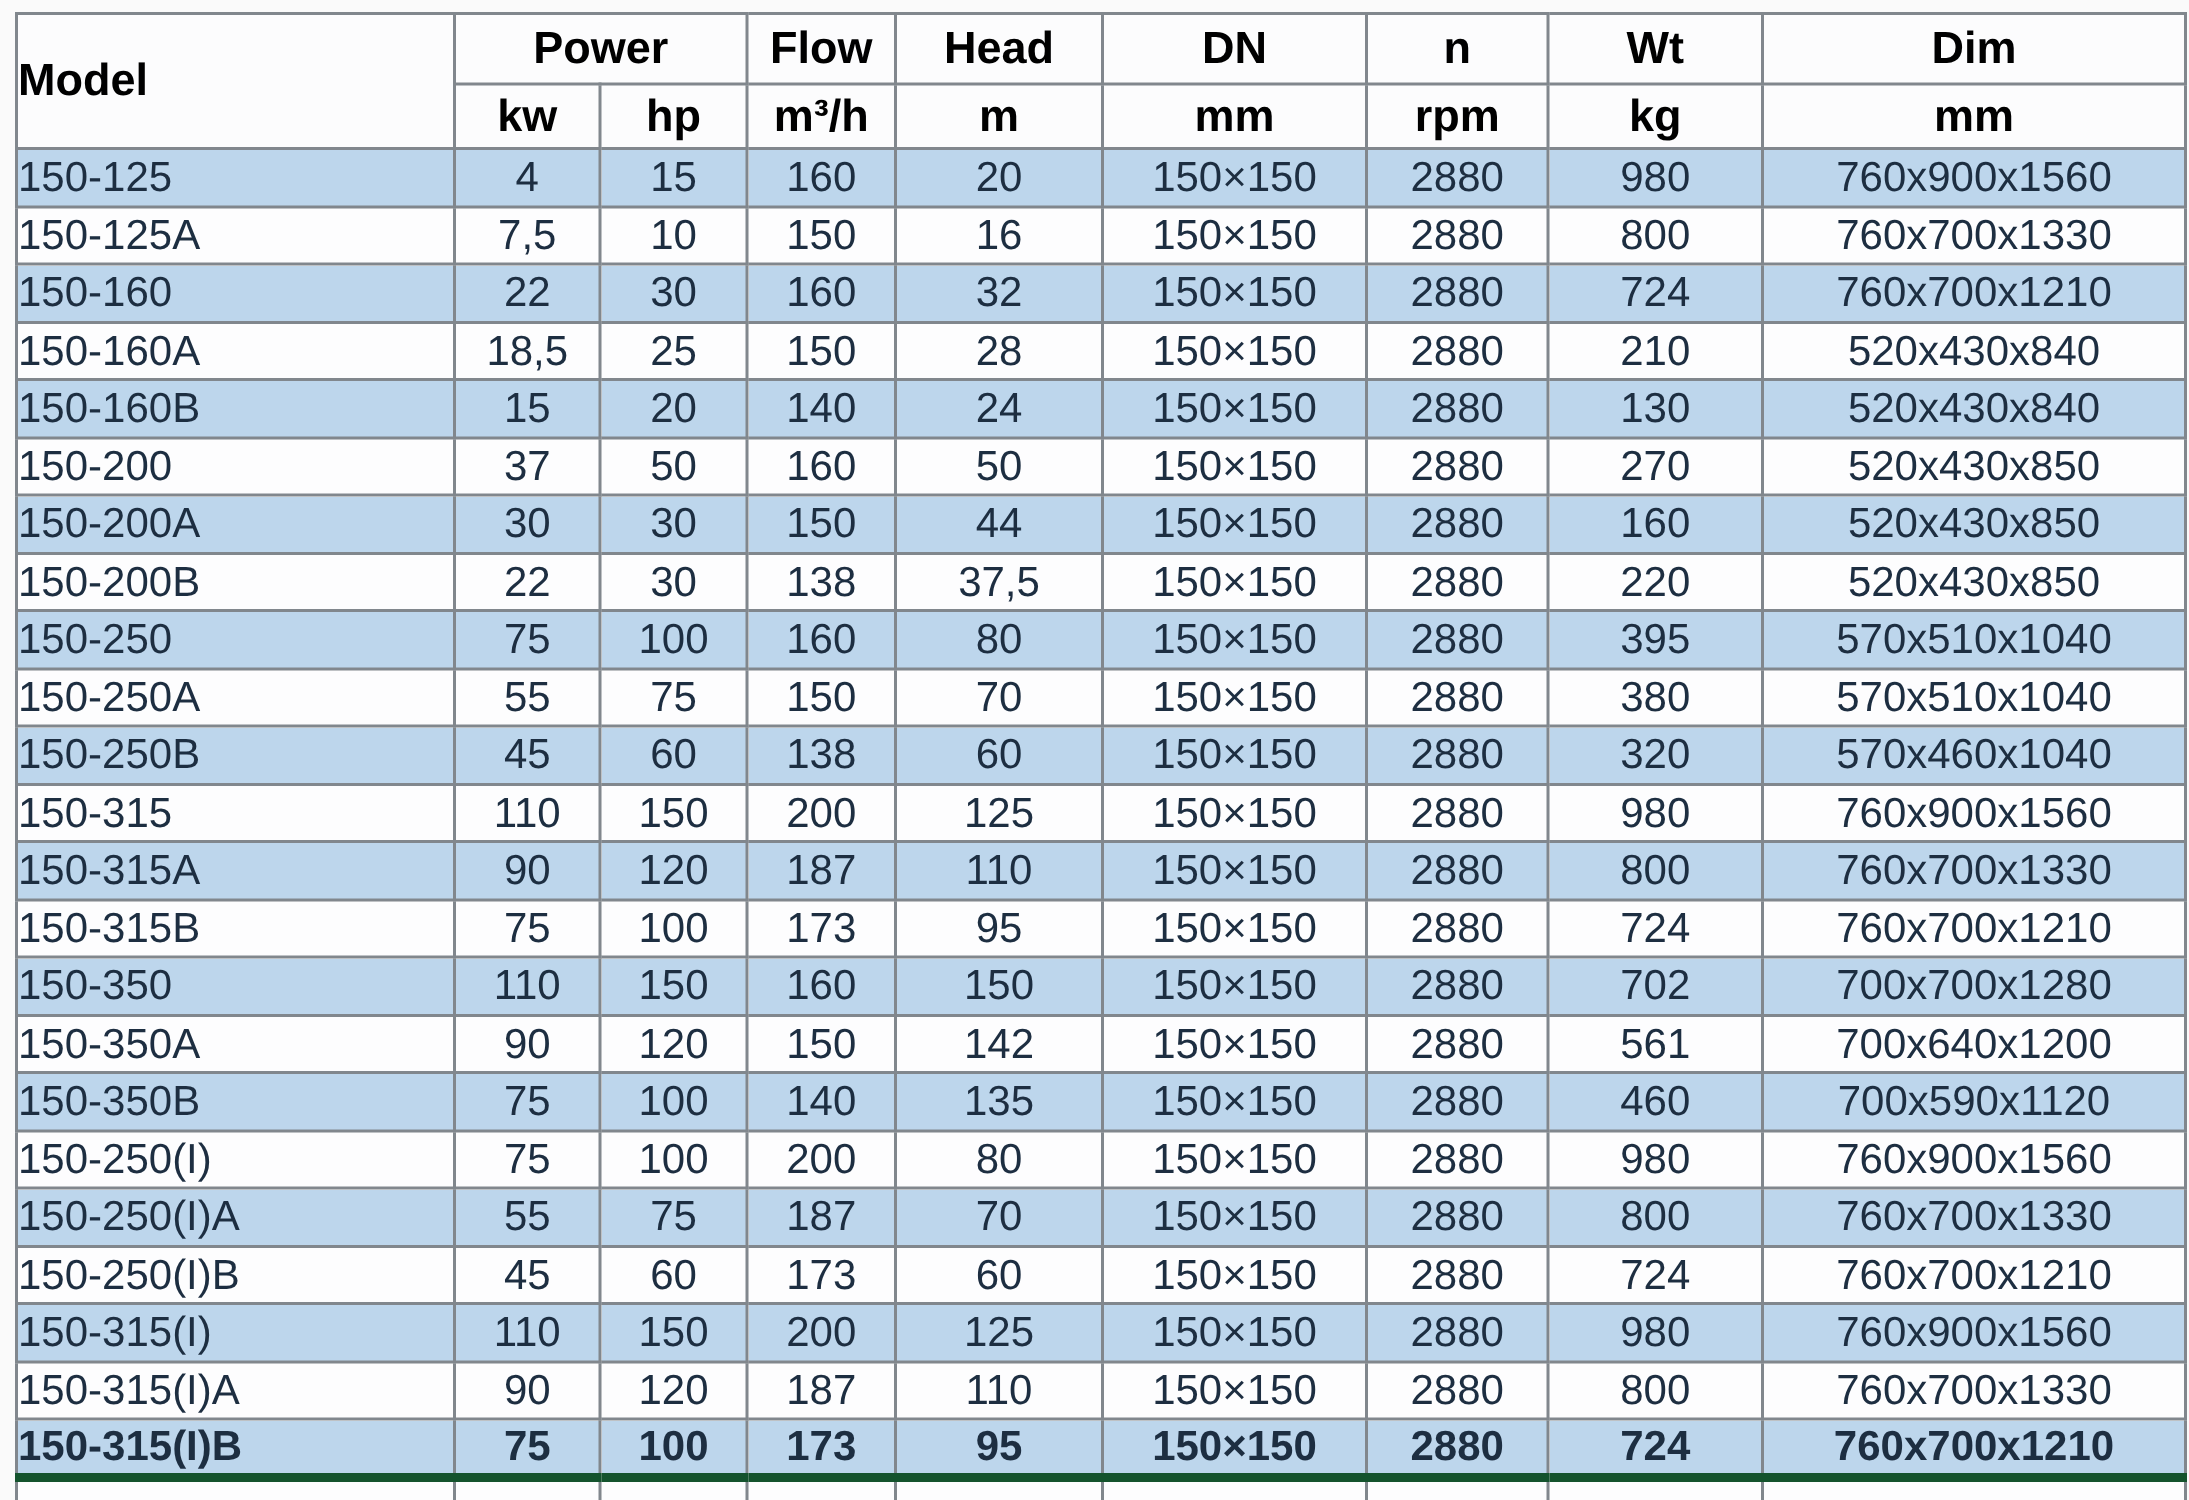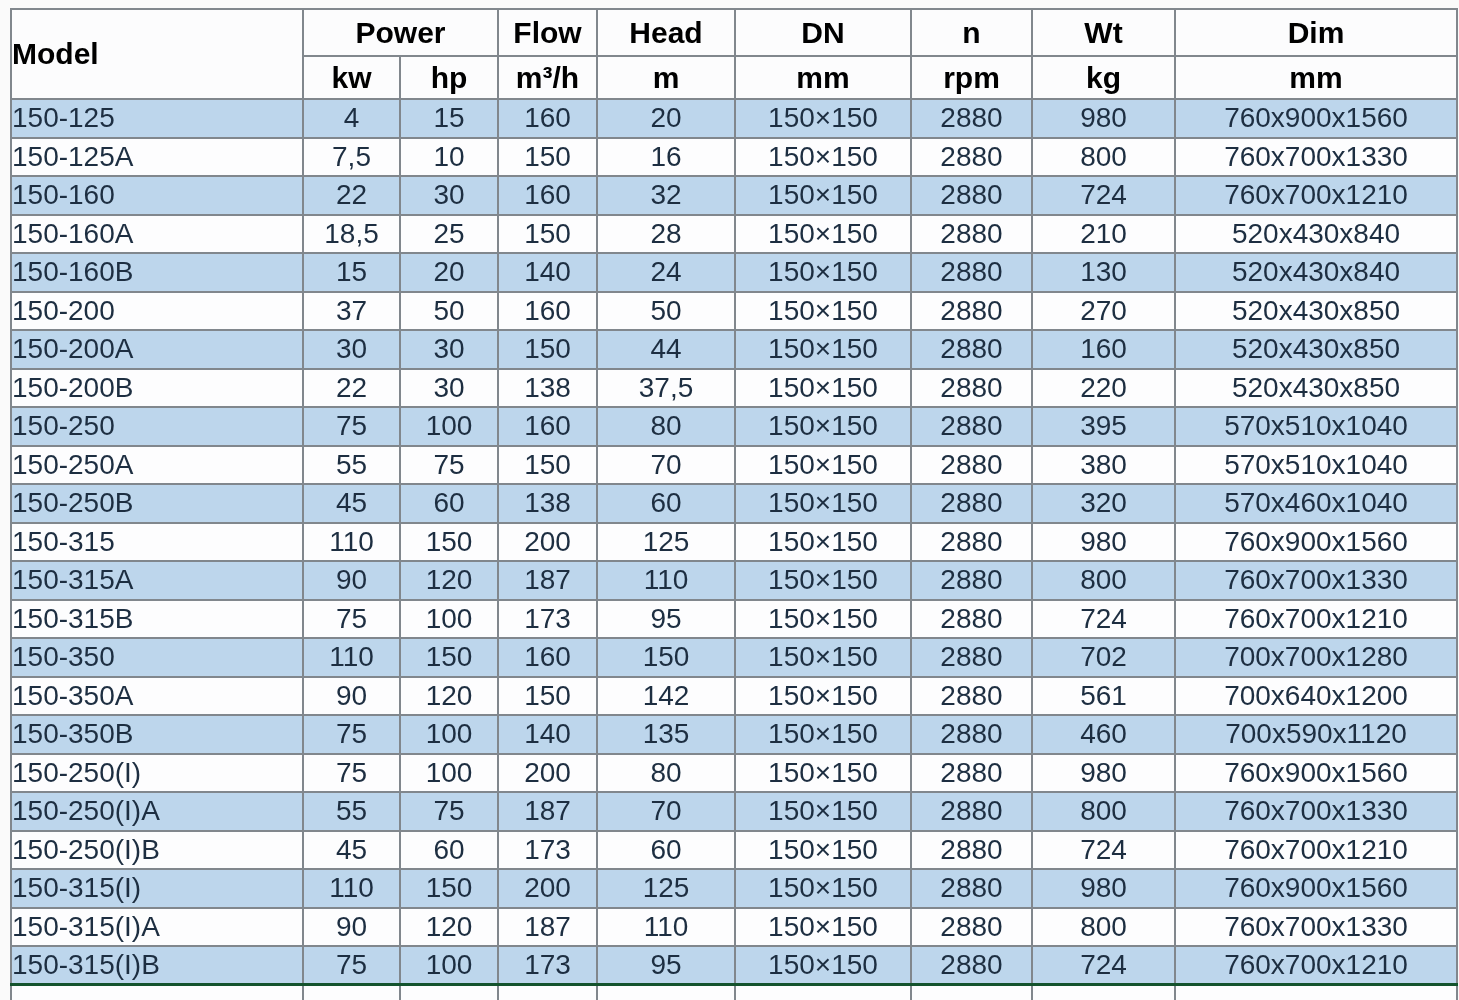--- a/index.html
+++ b/index.html
@@ -38,21 +38,21 @@
     font-size: 28px;
     color: #1d2e41;
     text-align: center;
   }
   td.model {
     text-align: left;
   }
   tr.blue td  { background: #bdd6ec; }
   tr.white td { background: #fdfdfe; }
   
-  tbody tr:nth-last-child(2) td { border-bottom: 3px solid #14532d; }
+  tbody tr:nth-last-child(2) td { border-bottom: 6px solid #14532d; font-weight: bold; }
   tr.partial { height: 18px; }
 </style>
 </head>
 <body>
 
 <div class="stage">
   <table class="spec">
     <colgroup>
       <col style="width:292px">
       <col style="width:97px">

